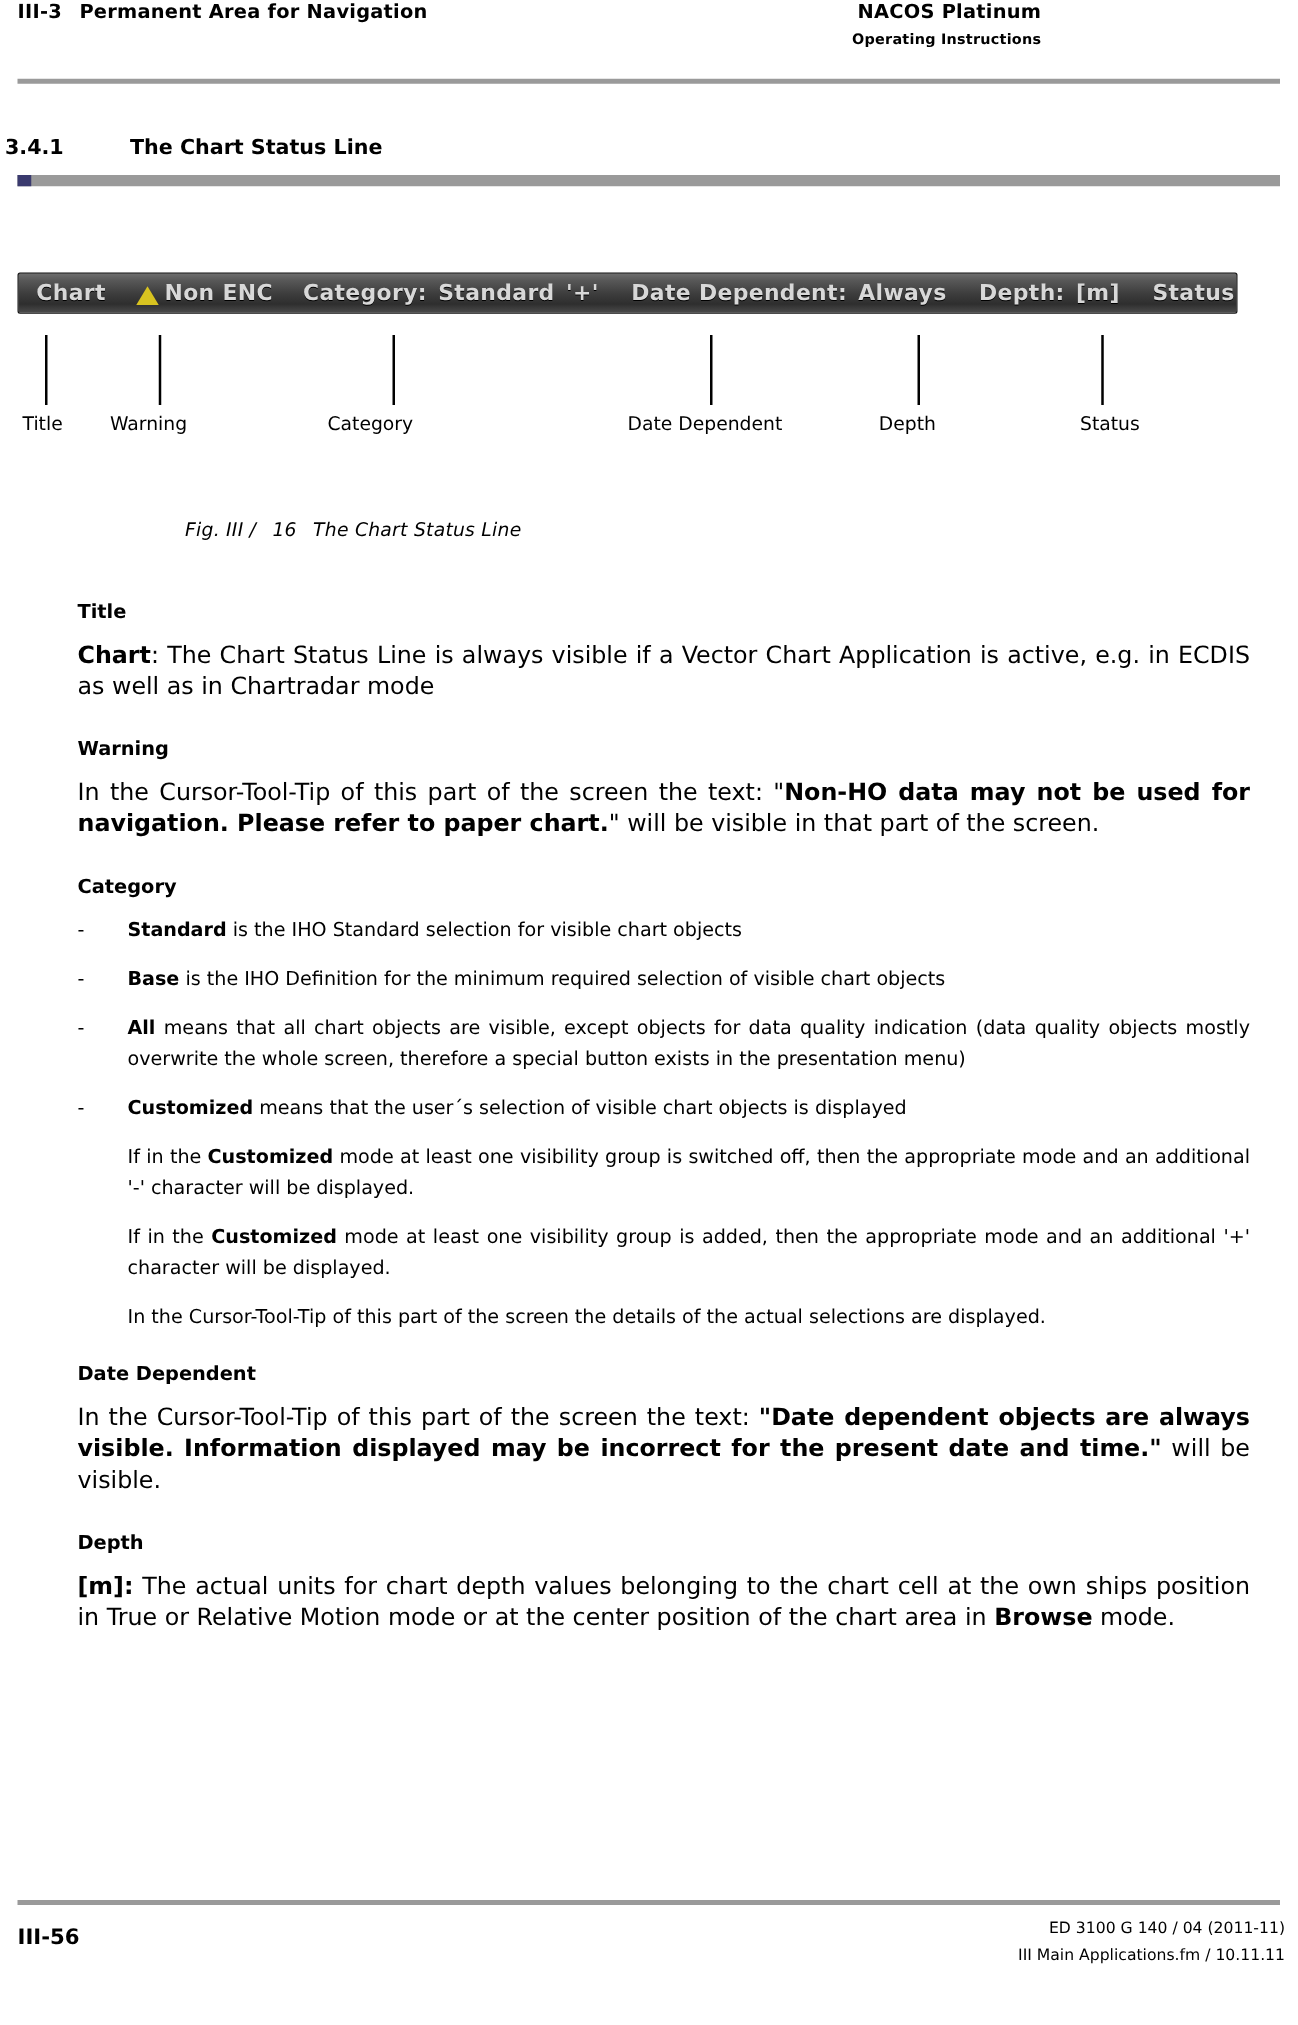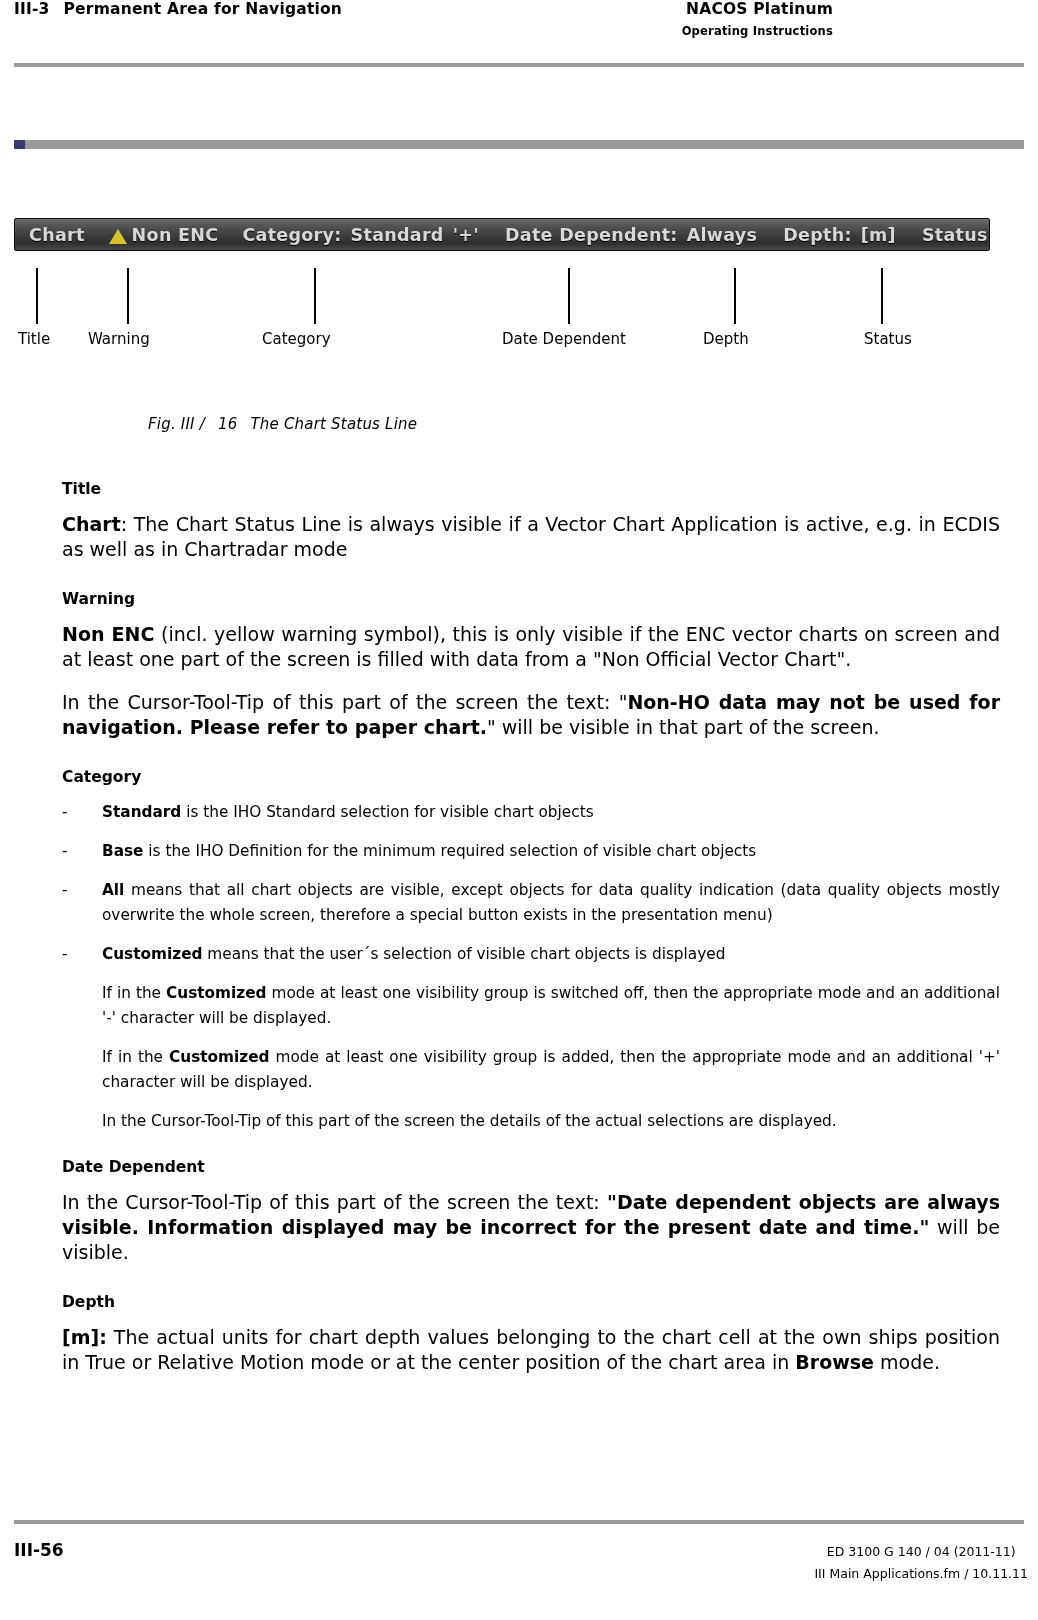--- a/index.html
+++ b/index.html
@@ -245,42 +245,45 @@
   .ftr-left {
     position: absolute;
     left: 14px;
     top: 20px;
     font-size: 17px;
     font-weight: bold;
   }
   .ftr-right {
     position: absolute;
     right: 10px;
-    top: 24px;
-    text-align: center;
+    top: 14px;
+    text-align: right;
     font-size: 12.5px;
   }
   .ftr-right .l2 { display: block; margin-top: 7px; }
 </style>
 </head>
 <body>
 
 <div class="page">
 
   <div class="header">
     <div class="hdr-left">
       <span class="chap">III-3</span><span>Permanent Area for Navigation</span>
     </div>
     <div class="hdr-right">
       <span class="brand">NACOS Platinum</span>
       <span class="sub">Operating Instructions</span>
     </div>
     <div class="hdr-rule"></div>
   </div>
 
+  <div class="sec-head">
+    <span class="sec-num">3.4.1</span><span>The Chart Status Line</span>
+  </div>
   <div class="sec-rule"></div>
   <div class="sec-rule-cap"></div>
 
   <div class="figwrap">
     <div class="statusbar">
       <span class="seg sb-title">Chart</span>
       <span class="sb-warn-icon"></span>
       <span class="seg sb-warn">Non ENC</span>
       <span class="seg sb-cat-label">Category:</span>
       <span class="seg sb-cat-val">Standard</span>
@@ -315,21 +318,20 @@
   </div>
 
   <div class="body">
 
     <h3 class="sub">Title</h3>
     <p class="para"><b>Chart</b><span>: The Chart Status Line is always visible if a Vector Chart Application is active, e.g. in ECDIS as well as in Chartradar mode</span></p>
 
     <div class="spacer-s"></div>
 
     <h3 class="sub">Warning</h3>
-    <p class="para"><b>Non ENC</b><span> (incl. yellow warning symbol), this is only visible if the ENC vector charts on screen and at least one part of the screen is filled with data from a "Non Official Vector Chart".</span></p>
     <p class="para"><span>In the Cursor-Tool-Tip of this part of the screen the text: "</span><b>Non-HO data may not be used for navigation. Please refer to paper chart.</b><span>" will be visible in that part of the screen.</span></p>
 
     <div class="spacer-s"></div>
 
     <h3 class="sub">Category</h3>
 
     <div class="bullet">
       <span class="dash">-</span>
       <span class="btxt"><b>Standard</b><span> is the IHO Standard selection for visible chart objects</span></span>
     </div>

